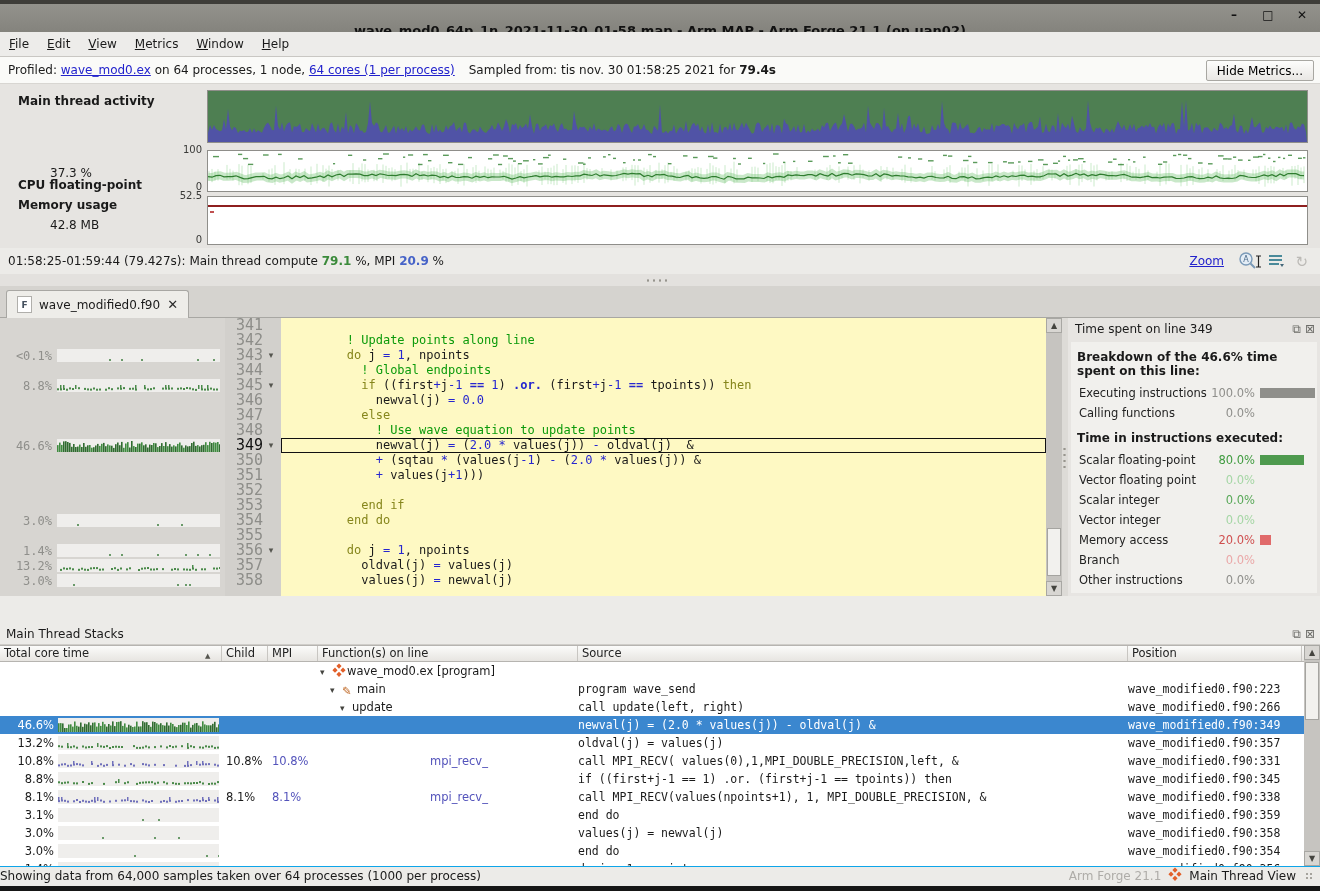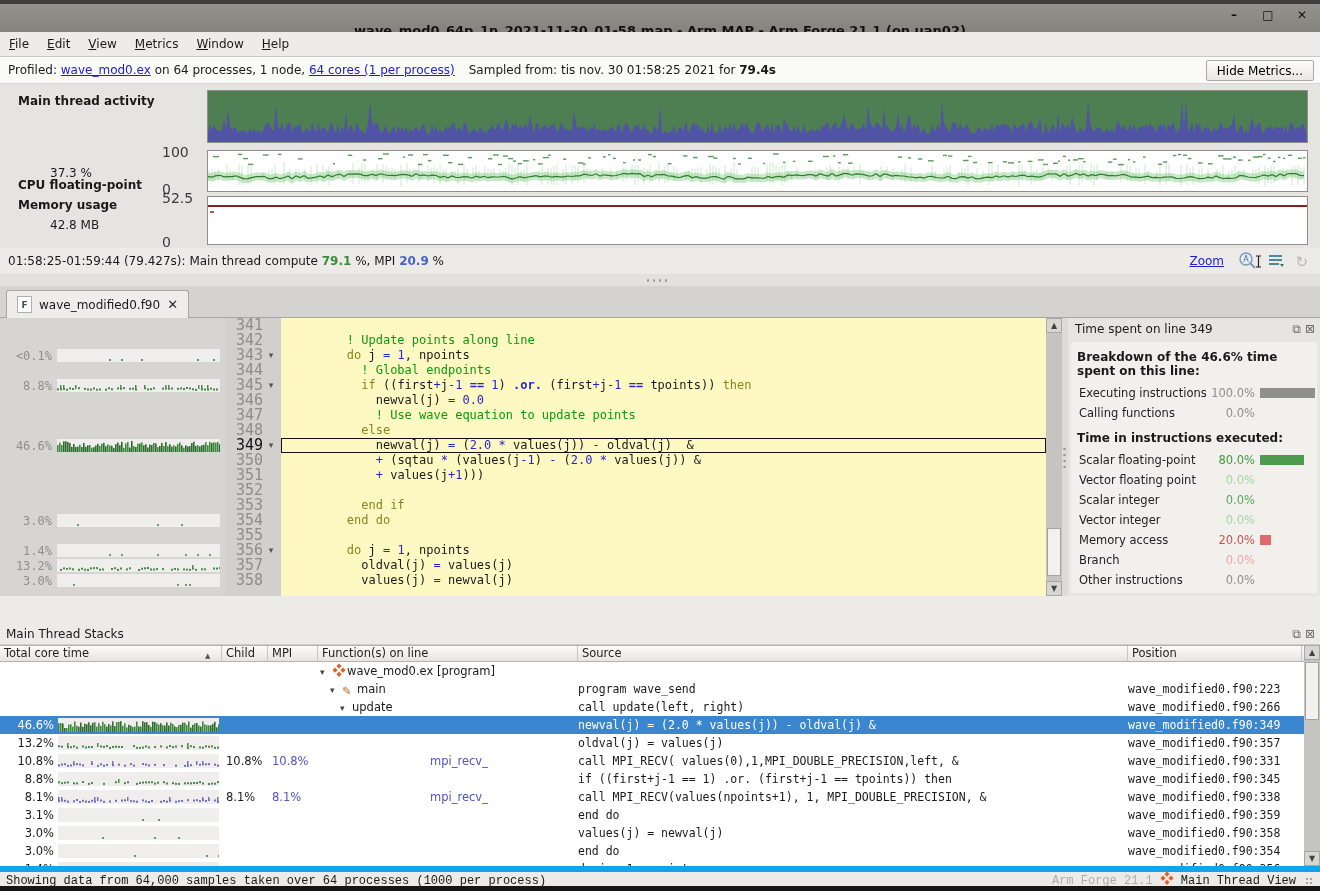--- a/index.html
+++ b/index.html
@@ -25,21 +25,21 @@
   .gap{margin-left:14px;}
   .bold{font-weight:bold;}
   .hide-metrics{position:absolute;right:6px;top:3px;height:21px;padding:0 10px;font-size:12px;
       font-family:"DejaVu Sans","Liberation Sans",sans-serif;
       background:linear-gradient(#fdfdfc,#e9e7e4);border:1px solid #a8a7a2;border-radius:2px;}
 
   
   .metrics{position:absolute;left:0;top:84px;width:1320px;height:164px;background:#e6e4e1;}
   .mlabel{position:absolute;font-weight:bold;}
   .mvalue{position:absolute;}
-  .axis{position:absolute;width:40px;font-size:14px;color:#3a3a38;left:162px;}
+  .axis{position:absolute;width:40px;text-align:right;font-size:10px;color:#3a3a38;left:162px;}
   .chart{position:absolute;left:207px;width:1101px;background:#fff;border:1px solid #8f8e8a;box-sizing:border-box;overflow:hidden;}
   .chart svg{display:block;}
 
   
   .infoline{position:absolute;left:0;top:248px;width:1320px;height:26px;line-height:26px;padding-left:8px;box-sizing:border-box;background:#ecebe8;}
   .pct-green{color:#3a8a3a;font-weight:bold;}
   .pct-blue{color:#4663c8;font-weight:bold;}
   .zoom-link{position:absolute;right:96px;top:0;color:#2222cc;text-decoration:underline;}
   .tl-icon{position:absolute;top:3px;}
   .ic-mag{right:58px;}
@@ -119,21 +119,21 @@
   .c-mpi{position:absolute;left:272px;width:46px;font-size:11.5px;color:#5353bb;}
   .c-func{position:absolute;left:318px;width:258px;font-size:11.5px;white-space:nowrap;overflow:hidden;}
   .c-src{position:absolute;left:578px;width:548px;font-size:11.5px;white-space:pre;overflow:hidden;}
   .c-pos{position:absolute;left:1128px;width:174px;font-size:11.5px;white-space:nowrap;overflow:hidden;}
   .tarrow{font-size:9px;color:#44443f;display:inline-block;width:12px;}
   .ticon{display:inline-block;width:15px;vertical-align:-2px;}
   .mpifunc{color:#5353bb;}
   .tscroll{position:absolute;left:1304px;top:645px;width:16px;height:221px;background:#c6c4c0;}
 
   
-  .statusbar{position:absolute;left:0;top:866px;width:1320px;height:20px;background:#ecebe8;border-top:6px solid #0ea5e9;box-sizing:border-box;line-height:19px;padding-left:6px;font-family:Liberation Mono, monospace;}
+  .statusbar{position:absolute;left:0;top:866px;width:1320px;height:20px;background:#ecebe8;border-top:1px solid #0ea5e9;box-sizing:border-box;line-height:19px;}
   .statusright{position:absolute;right:6px;top:0;height:19px;display:flex;align-items:center;gap:7px;}
   .brand{color:#aeaca8;}
   .grip-c{width:9px;height:9px;background-image:radial-gradient(circle,#a5a39d 1px,transparent 1.3px);background-size:4px 4px;margin-left:2px;}
   .bottomstrip{position:absolute;left:0;top:886px;width:1320px;height:5px;background:#161616;}
 </style>
 </head>
 <body>
 
 <div id="root">
 
@@ -883,22 +883,22 @@
             <span class="larr"></span>
           </div>
         </div>
       <div class="ecode" id="ecode">
           <div class="cline mono"></div>
           <div class="cline mono"><span class="sg-t">        </span><span class="sg-c">! Update points along line</span></div>
           <div class="cline mono"><span class="sg-t">        </span><span class="sg-k">do</span><span class="sg-t"> j </span><span class="sg-o">=</span><span class="sg-t"> </span><span class="sg-n">1</span><span class="sg-t">, npoints</span></div>
           <div class="cline mono"><span class="sg-t">          </span><span class="sg-c">! Global endpoints</span></div>
           <div class="cline mono"><span class="sg-t">          </span><span class="sg-k">if</span><span class="sg-t"> ((first</span><span class="sg-o">+</span><span class="sg-t">j</span><span class="sg-o">-</span><span class="sg-n">1</span><span class="sg-t"> </span><span class="sg-b">==</span><span class="sg-t"> </span><span class="sg-n">1</span><span class="sg-t">) </span><span class="sg-b">.or.</span><span class="sg-t"> (first</span><span class="sg-o">+</span><span class="sg-t">j</span><span class="sg-o">-</span><span class="sg-n">1</span><span class="sg-t"> </span><span class="sg-b">==</span><span class="sg-t"> tpoints)) </span><span class="sg-k">then</span></div>
           <div class="cline mono"><span class="sg-t">            newval(j) </span><span class="sg-o">=</span><span class="sg-t"> </span><span class="sg-n">0.0</span></div>
+          <div class="cline mono"><span class="sg-t">          </span><span class="sg-k">else</span></div>
           <div class="cline mono"><span class="sg-t">            </span><span class="sg-c">! Use wave equation to update points</span></div>
-          <div class="cline mono"><span class="sg-t">          </span><span class="sg-k">else</span></div>
           <div class="cline mono"><span class="sg-t">            newval(j) </span><span class="sg-o">=</span><span class="sg-t"> (</span><span class="sg-n">2.0</span><span class="sg-t"> </span><span class="sg-o">*</span><span class="sg-t"> values(j)) </span><span class="sg-o">-</span><span class="sg-t"> oldval(j)  &amp;</span></div>
           <div class="cline mono"><span class="sg-t">            </span><span class="sg-o">+</span><span class="sg-t"> (sqtau </span><span class="sg-o">*</span><span class="sg-t"> (values(j</span><span class="sg-o">-</span><span class="sg-n">1</span><span class="sg-t">) </span><span class="sg-o">-</span><span class="sg-t"> (</span><span class="sg-n">2.0</span><span class="sg-t"> </span><span class="sg-o">*</span><span class="sg-t"> values(j)) &amp;</span></div>
           <div class="cline mono"><span class="sg-t">            </span><span class="sg-o">+</span><span class="sg-t"> values(j</span><span class="sg-o">+</span><span class="sg-n">1</span><span class="sg-t">)))</span></div>
           <div class="cline mono"></div>
           <div class="cline mono"><span class="sg-t">          </span><span class="sg-k">end if</span></div>
           <div class="cline mono"><span class="sg-t">        </span><span class="sg-k">end do</span></div>
           <div class="cline mono"></div>
           <div class="cline mono"><span class="sg-t">        </span><span class="sg-k">do</span><span class="sg-t"> j </span><span class="sg-o">=</span><span class="sg-t"> </span><span class="sg-n">1</span><span class="sg-t">, npoints</span></div>
           <div class="cline mono"><span class="sg-t">          oldval(j) </span><span class="sg-o">=</span><span class="sg-t"> values(j)</span></div>
           <div class="cline mono"><span class="sg-t">          values(j) </span><span class="sg-o">=</span><span class="sg-t"> newval(j)</span></div>

